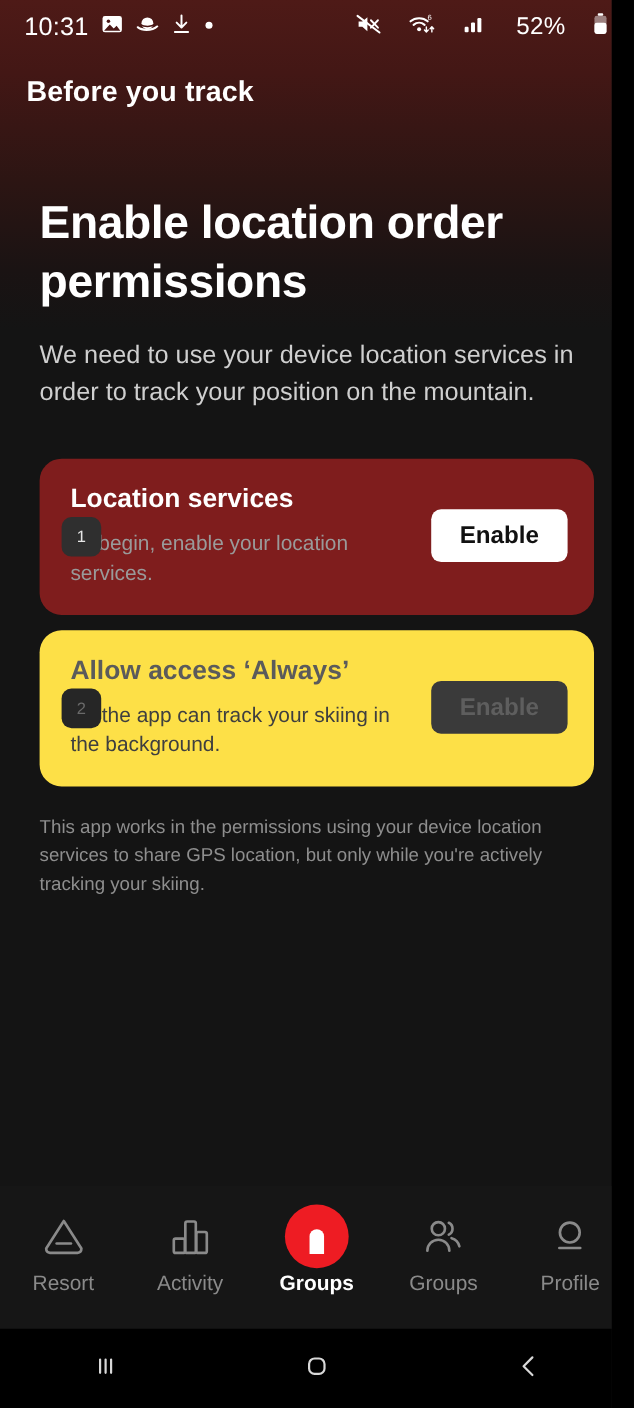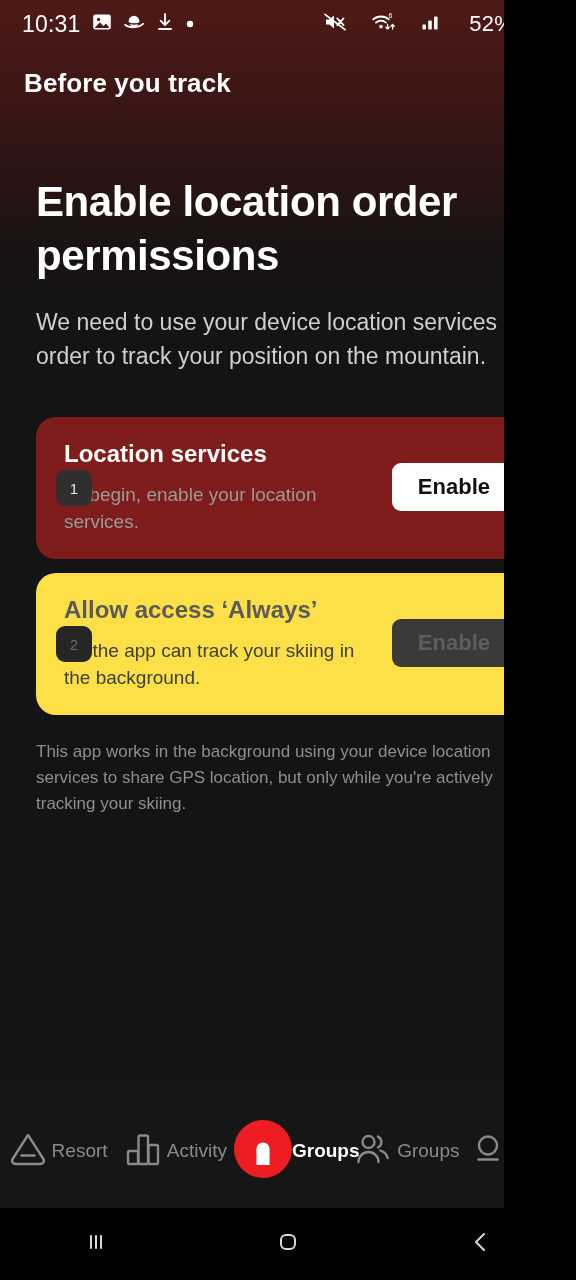--- a/index.html
+++ b/index.html
@@ -4,21 +4,21 @@
 <style>
   * { margin:0; padding:0; box-sizing:border-box; }
   html, body {
     width:576px; height:1280px;
     background:#000;
     font-family:"Liberation Sans", sans-serif;
     overflow:hidden;
   }
   #phone {
     position:relative;
-    width:504px; height:1280px;
+    width:556px; height:1280px;
     background:#141414;
     overflow:hidden;
   }
 
   
   #bg-gradient {
     position:absolute; left:0; top:0; width:576px; height:300px;
     background:linear-gradient(180deg,#4e1a17 0%, #431715 22%, #2c1513 55%, #1a1313 82%, #141414 100%);
     pointer-events:none;
   }
@@ -98,21 +98,21 @@
 
   
   #tab-bar {
     position:absolute; left:0; bottom:72px; width:576px; height:130px;
     background:#161616;
     display:flex; align-items:center; justify-content:space-around;
     z-index:6;
   }
   .tab-item {
     width:108px; height:120px;
-    display:flex; align-items:center; justify-content:flex-start;
+    display:flex; flex-direction:column; align-items:center; justify-content:flex-start;
     padding-top:12px; cursor:pointer;
   }
   .tab-icon { height:58px; display:flex; align-items:center; justify-content:center; }
   .tab-label { margin-top:4px; font-size:19px; color:#8a8a8a; font-weight:400; }
   .tab-item.is-active .tab-label { color:#ffffff; font-weight:700; }
   .track-circle {
     width:58px; height:58px; border-radius:50%;
     background:#ee1c23;
     display:flex; align-items:flex-end; justify-content:center;
   }
@@ -226,21 +226,21 @@
           <div class="step-text">
             <div class="step-title">Allow access ‘Always’</div>
             <div class="step-desc">So the app can track your skiing in the background.</div>
           </div>
           <button class="enable-btn is-disabled">Enable</button>
         </div>
       </div>
 
     </div>
 
-    <p id="disclaimer">This app works in the background using your device location services to share GPS location, but only while you're actively tracking your skiing.</p>
+    <p id="disclaimer">This app works in the permissions using your device location services to share GPS location, but only while you're actively tracking your skiing.</p>
   </div>
 
   <div id="tab-bar">
 
     <div class="tab-item">
       <span class="tab-icon">
         <svg width="48" height="48" viewBox="0 0 48 48">
             <path d="M24 10 L40 35 A4 4 0 0 1 36.5 39 L11.5 39 A4 4 0 0 1 8 35 Z" fill="none" stroke="#8a8a8a" stroke-width="2.4" stroke-linejoin="round"></path>
             <path d="M17.5 30.5 L30.5 30.5" stroke="#8a8a8a" stroke-width="2.4" stroke-linecap="round"></path>
           </svg>

